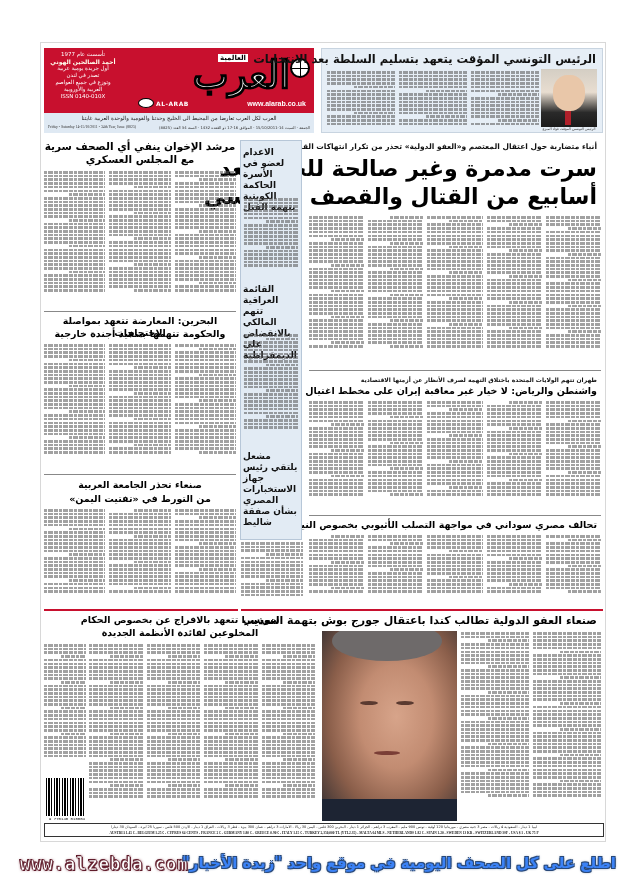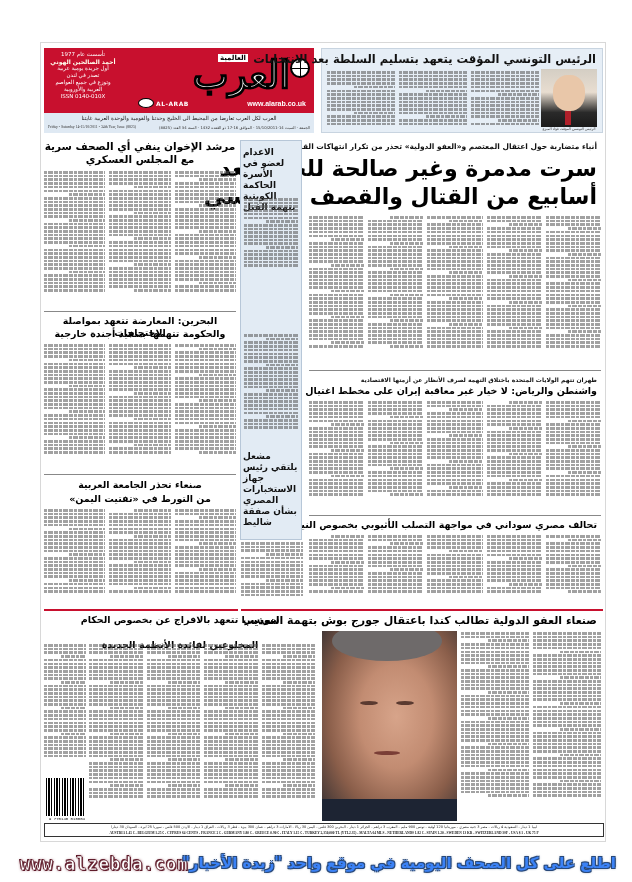--- a/index.html
+++ b/index.html
@@ -726,20 +726,21 @@
           <span class="ln"></span>
           <span class="ln"></span>
           <span class="ln" style="width: 60%;"></span>
           <span class="ln"></span>
           <span class="ln"></span>
           <span class="ln"></span>
           <span class="ln"></span>
           <span class="ln"></span>
         </div>
     </div>
+    <div class="side-head" style="top:143px;">القائمة العراقية تتهم المالكي بالانقضاض على الديمقراطية</div>
     <div class="cols" style="left:3px; top:192px; width:54px; height:112px;">
       <div class="col">
           <span class="ln"></span>
           <span class="ln" style="width: 60%;"></span>
           <span class="ln"></span>
           <span class="ln"></span>
           <span class="ln"></span>
           <span class="ln"></span>
           <span class="ln"></span>
           <span class="ln"></span>
@@ -1074,21 +1075,21 @@
         <span class="ln" style="width: 60%;"></span>
         <span class="ln"></span>
         <span class="ln"></span>
         <span class="ln"></span>
       </div>
   </div>
 
   <div class="red-rule" style="left:3px; top:566px; width:194px;"></div>
 
   <div class="left-head" style="left:3px; top:571px; width:272px; font-size:9.5px; line-height:12px;">سويسرا تتعهد بالافراج عن بخصوص الحكام</div>
-  <div class="left-head" style="left:3px; top:584px; width:272px; font-size:9.5px; line-height:12px;margin-top:12px;">المخلوعين لفائدة الأنظمة الجديدة</div>
+  <div class="left-head" style="left:3px; top:584px; width:272px; font-size:9.5px; line-height:12px;">المخلوعين لفائدة الأنظمة الجديدة</div>
   <div class="cols" style="left:48px; top:600px; width:226px; height:175px;">
     <div class="col">
         <span class="ln"></span>
         <span class="ln"></span>
         <span class="ln"></span>
         <span class="ln" style="width: 60%;"></span>
         <span class="ln"></span>
         <span class="ln"></span>
         <span class="ln"></span>
         <span class="ln"></span>

